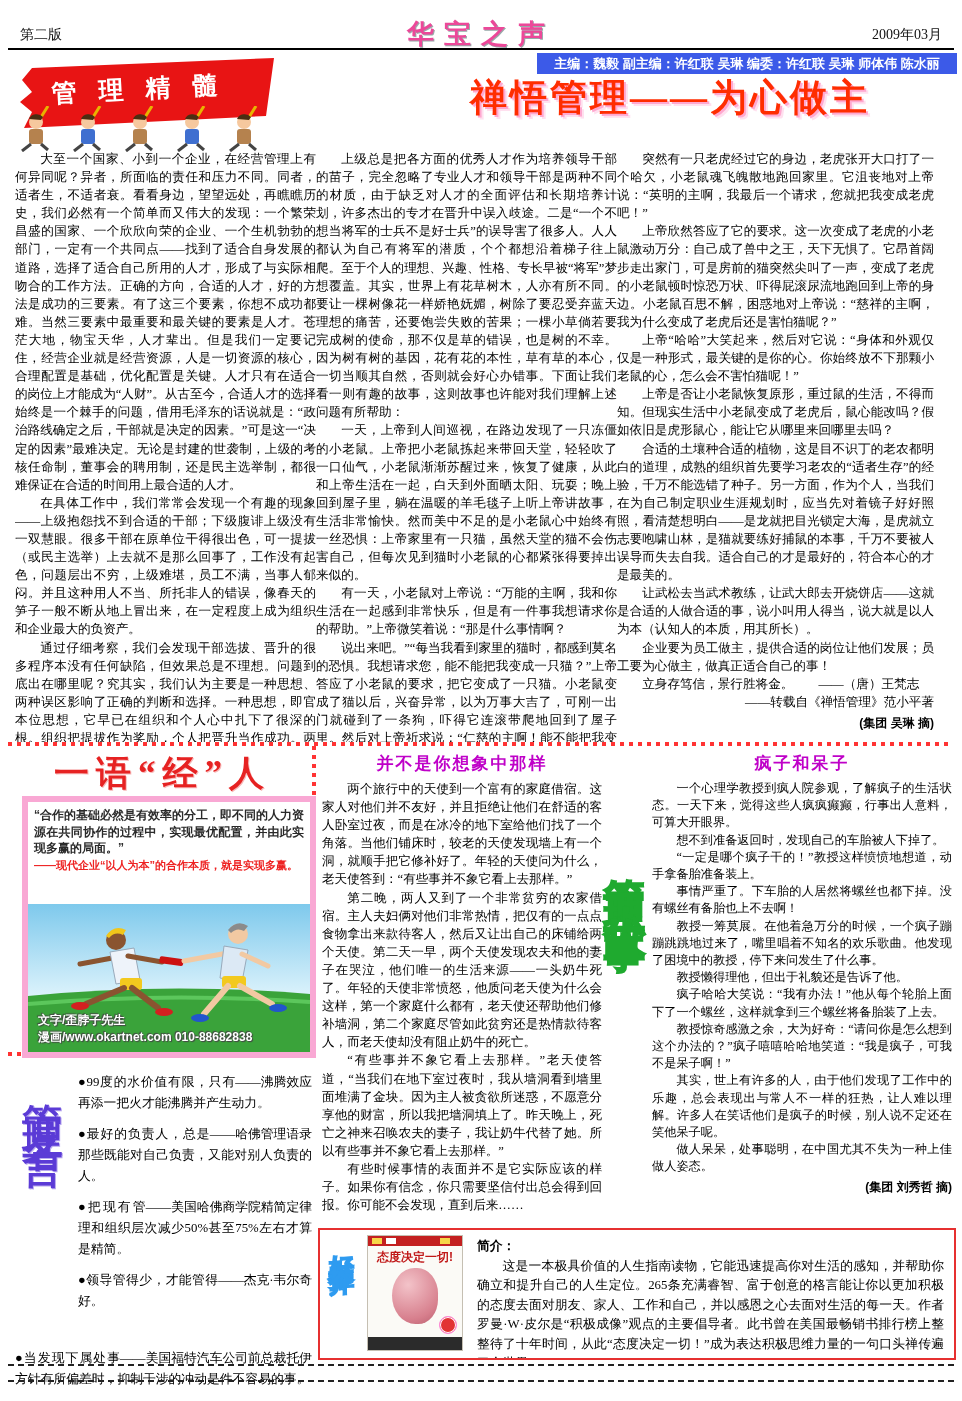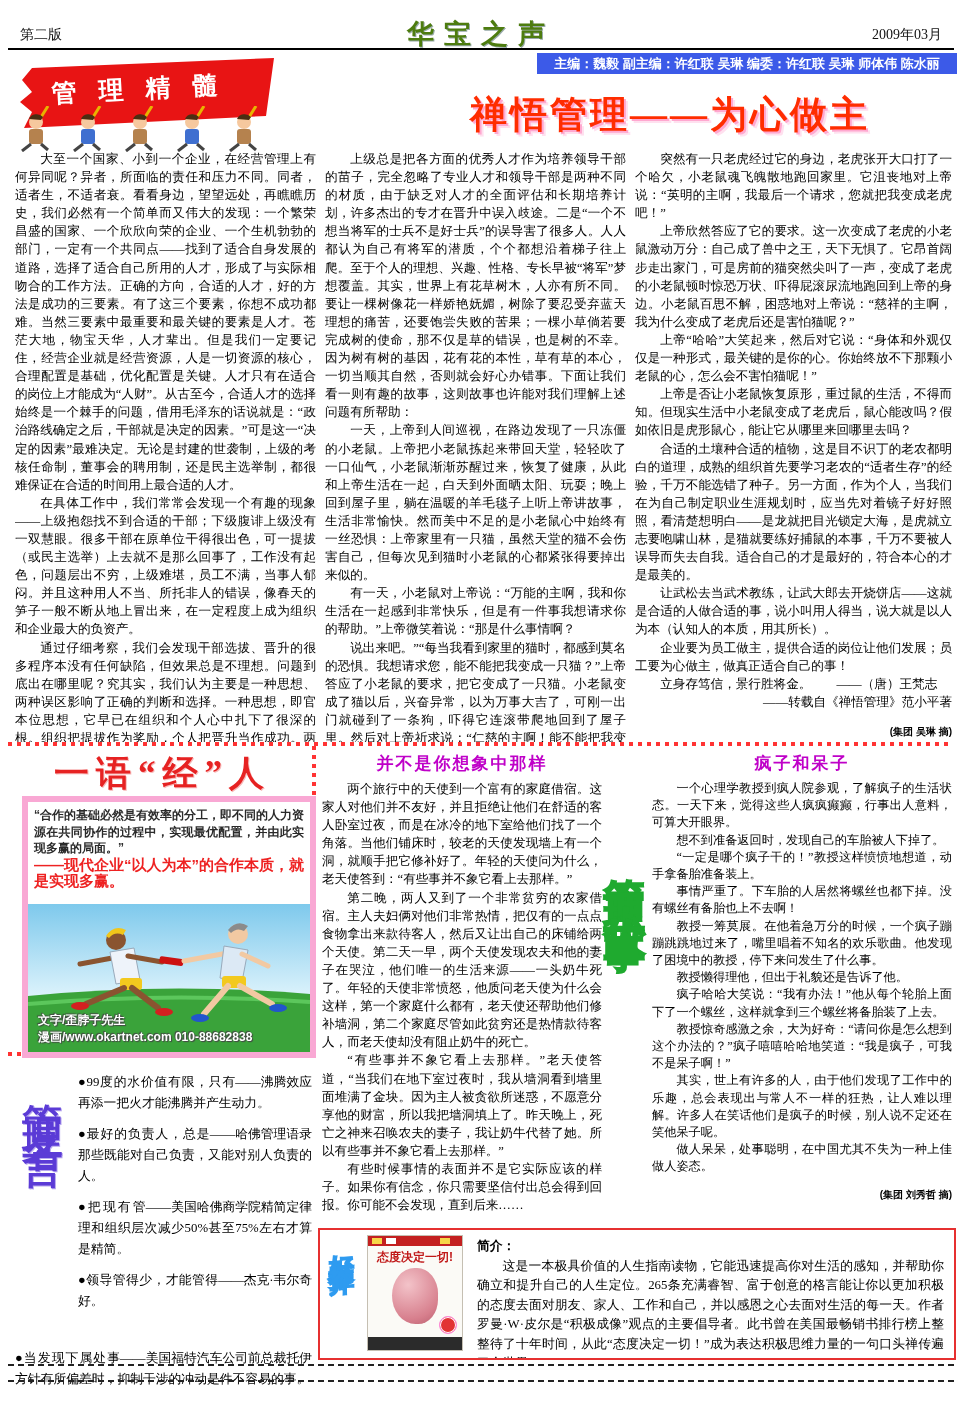--- a/index.html
+++ b/index.html
@@ -1,37 +1,37 @@
 <!DOCTYPE html>
 <html><head>
 <meta charset="utf-8">
 <style>
   html,body{margin:0;padding:0;background:#fff;}
   #page{position:relative;width:962px;height:1401px;background:#fff;overflow:hidden;
         font-family:"Liberation Serif","DejaVu Serif",serif;color:#000;}
   .abs{position:absolute;}
   
   .edition,.pdate{font-size:14px;color:#111;}
-  .masthead{font-size:27px;font-weight:900;letter-spacing:10px;color:#4d7c0f;
+  .masthead{font-size:27px;font-weight:900;letter-spacing:10px;color:#ec4899;
             text-shadow:1px 1px 0 #9aa;white-space:nowrap;}
   .head-rule{border-top:2px solid #000;}
   .editor-bar{background:#3c5ae8;color:#fff;font-family:"Liberation Sans",sans-serif;
               font-size:13px;font-weight:bold;line-height:21px;text-align:center;white-space:nowrap;}
   
   .main-title{font-size:37px;font-weight:900;color:#ff2d00;letter-spacing:3px;text-align:center;
               text-shadow:2px 2px 0 #ffa8d0,4px 4px 0 #ffe0ef;white-space:nowrap;
               font-family:"Liberation Serif",serif;}
   
-  .cols{display:flex;gap:9px;}
+  .cols{display:flex;}
   .col{text-align:justify;font-size:12.6px;line-height:18.1px;overflow:hidden;}
   .col p{margin:0;text-indent:2em;}
   .c1{width:301px;} .c2{width:301px;} .c3{width:317px;}
   .verse{margin-top:0;}
   .src-right{text-align:right;text-indent:0 !important;}
-  .attr{font-family:"Liberation Sans",sans-serif;font-weight:bold;font-size:10px;text-align:right;margin-top:12px;}
+  .attr{font-family:"Liberation Sans",sans-serif;font-weight:bold;font-size:12px;text-align:right;margin-top:3px;}
   
   .dot-h{height:4px;background:repeating-linear-gradient(90deg,#f33 0 4px,transparent 4px 9px);}
   .dot-v{width:4px;background:repeating-linear-gradient(180deg,#f33 0 4px,transparent 4px 9px);}
   
   .story-title{font-size:17px;font-weight:bold;color:#bf00c8;text-align:center;letter-spacing:2px;
                font-family:"Liberation Sans",sans-serif;margin:0 0 5px 0;}
   .story-body{text-align:justify;font-size:12.6px;line-height:18.1px;}
   .story-body p{margin:0;text-indent:2em;}
   .madman .story-body,.madman.story-body{font-size:12.2px;line-height:17.2px;}
   
@@ -41,21 +41,21 @@
   .v-mingyan{font-family:"Liberation Serif",serif;font-size:40px;font-weight:900;color:#5b3bd6;
              letter-spacing:14px;text-shadow:1px 1px 0 #b9a9ef;}
   .v-book{font-family:"Liberation Sans",sans-serif;font-size:25px;font-weight:900;
           color:#eaf6ff;-webkit-text-stroke:1.6px #2e9bf0;letter-spacing:5px;transform:skewY(-4deg);}
   
   .yiyu-title{font-size:35px;font-weight:900;color:#e62222;letter-spacing:7px;text-align:center;
               text-shadow:1px 1px 0 #f7b9b9;white-space:nowrap;}
   .yiyu-box{border:6px solid #f9a8d4;background:#fff;overflow:hidden;}
   .yiyu-quote{font-family:"Liberation Sans",sans-serif;font-size:12px;line-height:16.5px;
               font-weight:bold;color:#2a2a2a;margin:5px 6px 0 6px;text-align:justify;}
-  .yiyu-comment{font-family:"Liberation Sans",sans-serif;font-size:15px;line-height:16.5px;
+  .yiyu-comment{font-family:"Liberation Sans",sans-serif;font-size:11px;line-height:16.5px;
                 font-weight:bold;color:#ee2222;margin:0 6px;text-align:justify;}
   .credits{position:absolute;left:10px;bottom:6px;color:#fff;font-family:"Liberation Sans",sans-serif;
            font-size:12px;font-weight:bold;line-height:17px;text-shadow:1px 1px 1px #444,-1px -1px 1px #444;}
   
   .mingyan-flex{display:flex;gap:8px;}
   .mq{font-size:12.8px;line-height:21px;text-align:justify;margin-bottom:10px;}
   .mq .qsrc{float:right;}
   
   .book-box{border:2px solid #e63030;background:#fff;display:flex;align-items:stretch;overflow:hidden;}
   .cover{position:relative;width:94px;height:114px;background:#fbfaf6;border:1px solid #c5bfb2;
@@ -130,21 +130,21 @@
           <line x1="34" y1="0" x2="24" y2="16" stroke="#e8b400" stroke-width="3"></line>
         <circle cx="22" cy="16" r="7" fill="#f6c89e"></circle>
           <path d="M15,13 a8,7 0 0 1 14,-2 l-2,3 z" fill="#4a2e12"></path>
         <rect x="15" y="23" width="14" height="15" rx="3" fill="#b5824e"></rect>
         <line x1="17" y1="38" x2="8" y2="45" stroke="#444" stroke-width="3"></line>
           <line x1="27" y1="38" x2="34" y2="44" stroke="#444" stroke-width="3"></line>
         </g>
     </svg>
   </div>
 
-  <div class="abs main-title" style="left:400px;top:90px;width:540px;">禅悟管理——为心做主</div>
+  <div class="abs main-title" style="left:400px;top:73px;width:540px;">禅悟管理——为心做主</div>
 
   <div class="abs cols" style="left:15px;top:150px;width:937px;height:592px;">
     <div class="col c1">
       <p>大至一个国家、小到一个企业，在经营管理上有何异同呢？异者，所面临的责任和压力不同。同者，适者生，不适者衰。看看身边，望望远处，再瞧瞧历史，我们必然有一个简单而又伟大的发现：一个繁荣昌盛的国家、一个欣欣向荣的企业、一个生机勃勃的部门，一定有一个共同点——找到了适合自身发展的道路，选择了适合自己所用的人才，形成了与实际相吻合的工作方法。正确的方向，合适的人才，好的方法是成功的三要素。有了这三个要素，你想不成功都难。当然三要素中最重要和最关键的要素是人才。苍茫大地，物宝天华，人才辈出。但是我们一定要记住，经营企业就是经营资源，人是一切资源的核心，合理配置是基础，优化配置是关键。人才只有在适合的岗位上才能成为“人财”。从古至今，合适人才的选择始终是一个棘手的问题，借用毛泽东的话说就是：“政治路线确定之后，干部就是决定的因素。”可是这一“决定的因素”最难决定。无论是封建的世袭制，上级的考核任命制，董事会的聘用制，还是民主选举制，都很难保证在合适的时间用上最合适的人才。</p>
       <p>在具体工作中，我们常常会发现一个有趣的现象——上级抱怨找不到合适的干部；下级腹诽上级没有一双慧眼。很多干部在原单位干得很出色，可一提拔（或民主选举）上去就不是那么回事了，工作没有起色，问题层出不穷，上级难堪，员工不满，当事人郁闷。并且这种用人不当、所托非人的错误，像春天的笋子一般不断从地上冒出来，在一定程度上成为组织和企业最大的负资产。</p>
       <p>通过仔细考察，我们会发现干部选拔、晋升的很多程序本没有任何缺陷，但效果总是不理想。问题到底出在哪里呢？究其实，我们认为主要是一种思想、两种误区影响了正确的判断和选择。一种思想，即官本位思想，它早已在组织和个人心中扎下了很深的根。组织把提拔作为奖励，个人把晋升当作成功。两种误区，一是</p>
     </div>
     <div class="col c2">
       <p>上级总是把各方面的优秀人才作为培养领导干部的苗子，完全忽略了专业人才和领导干部是两种不同的材质，由于缺乏对人才的全面评估和长期培养计划，许多杰出的专才在晋升中误入歧途。二是“一个不想当将军的士兵不是好士兵”的误导害了很多人。人人都认为自己有将军的潜质，个个都想沿着梯子往上爬。至于个人的理想、兴趣、性格、专长早被“将军”梦想覆盖。其实，世界上有花草树木，人亦有所不同。要让一棵树像花一样娇艳妩媚，树除了要忍受弃蓝天理想的痛苦，还要饱尝失败的苦果；一棵小草倘若要完成树的使命，那不仅是草的错误，也是树的不幸。因为树有树的基因，花有花的本性，草有草的本心，一切当顺其自然，否则就会好心办错事。下面让我们看一则有趣的故事，这则故事也许能对我们理解上述问题有所帮助：</p>
       <p>一天，上帝到人间巡视，在路边发现了一只冻僵的小老鼠。上帝把小老鼠拣起来带回天堂，轻轻吹了一口仙气，小老鼠渐渐苏醒过来，恢复了健康，从此和上帝生活在一起，白天到外面晒太阳、玩耍；晚上回到屋子里，躺在温暖的羊毛毯子上听上帝讲故事，生活非常愉快。然而美中不足的是小老鼠心中始终有一丝恐惧：上帝家里有一只猫，虽然天堂的猫不会伤害自己，但每次见到猫时小老鼠的心都紧张得要掉出来似的。</p>

